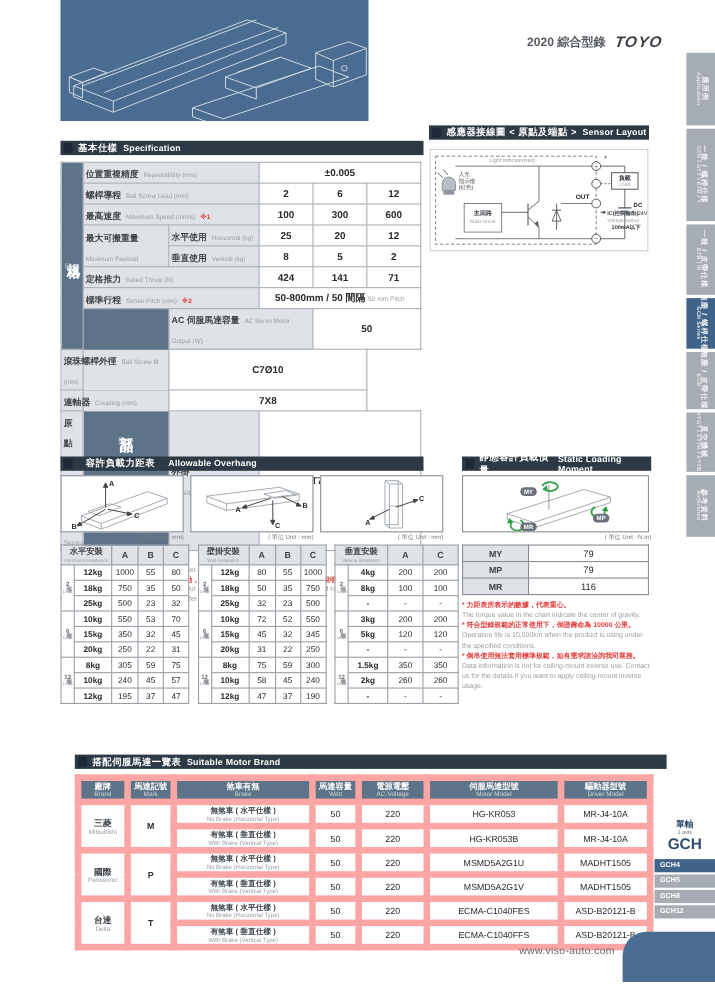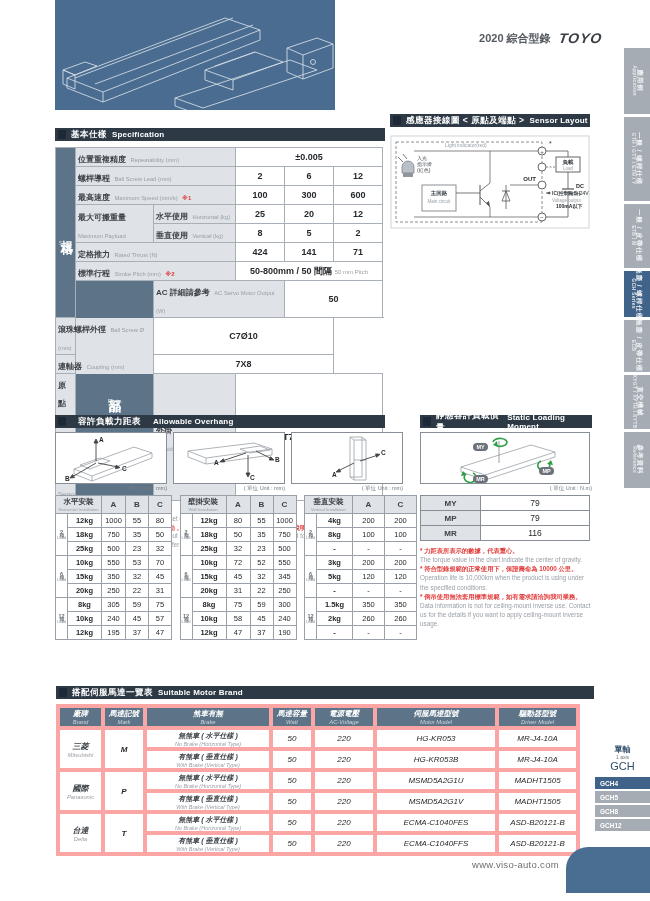--- a/index.html
+++ b/index.html
@@ -69,39 +69,39 @@
   .sm-section{position:absolute;left:420px;top:415px;width:172px;}
   .sm-box{width:170px;height:52px;border:1px solid #878e96;box-sizing:border-box;margin-top:4px;background:#fff;}
   .sm-unit{text-align:right;font-size:5.5px;color:#777c82;margin-top:1px;}
   table.sm{border-collapse:collapse;table-layout:fixed;width:170px;margin-top:3px;}
   table.sm td{border:1px solid #878e96;height:15px;text-align:center;box-sizing:border-box;}
   td.sm-l{background:#dfe2e7;font-weight:bold;font-size:8px;width:60px;color:#3c4248;}
   td.sm-v{background:#fff;font-size:8.5px;color:#26292d;}
   .sm-notes{margin-top:5px;line-height:1.45;}
   .sm-notes .fn-red,.sm-notes .fn-gray{display:block;}
   
-  .motor-section{position:absolute;left:56px;top:686px;width:538px;}
+  .motor-section{position:absolute;left:68px;top:686px;width:538px;}
   table.motor{border-collapse:collapse;table-layout:fixed;width:520px;margin-top:5px;}
-  table.motor th,table.motor td{border:4px solid #fca5a5;box-sizing:border-box;padding:0 2px;font-style:italic;}
+  table.motor th,table.motor td{border:6px solid #fca5a5;box-sizing:border-box;padding:0 2px;}
   table.motor th{background:#5d7488;height:22px;}
   .mh-zh{display:block;font-size:7.5px;font-weight:bold;color:#fff;}
   .mh-en{display:block;font-size:5.8px;color:#cfd6dd;font-weight:normal;}
   table.motor td{height:21px;text-align:center;background:#fff;font-size:8px;color:#26292d;}
   td.mcell{background:#e1e4e8;}
   .mb-zh{display:block;font-size:8px;font-weight:bold;color:#3c4248;}
   .mb-en{display:block;font-size:5.8px;color:#9aa0a6;}
   td.mark{background:#e1e4e8;font-weight:bold;font-size:9px;color:#3c4248;}
   .brk-zh{display:block;font-size:7px;font-weight:bold;color:#3c4248;}
   .brk-en{display:block;font-size:5.5px;color:#9aa0a6;}
   
   .series-nav{position:absolute;left:595px;top:746px;width:55px;}
   .sn-head{text-align:center;line-height:1.1;margin-bottom:5px;}
   .sn-zh{display:block;font-size:8px;font-weight:bold;color:#2f4d6b;}
   .sn-en{display:block;font-size:5px;color:#6b7178;}
-  .sn-series{display:block;font-size:11px;font-weight:normal;color:#2f4d6b;}
+  .sn-series{display:block;font-size:14px;font-weight:bold;color:#2f4d6b;}
   .sn-tab{height:12px;margin-bottom:2px;background:#a6acb3;color:#fff;font-size:6.5px;font-weight:bold;
           display:flex;align-items:center;padding-left:5px;}
   .sn-tab.active{background:#40638a;}
   
   .website{position:absolute;left:472px;top:859px;font-size:9.5px;font-weight:normal;color:#6b6f73;letter-spacing:.3px;}
   .corner{position:absolute;right:0;bottom:0;width:84px;height:46px;background:#4a6d92;border-top-left-radius:22px;}
   svg text{font-family:"Liberation Sans","DejaVu Sans",sans-serif;}
 </style>
 </head>
 <body>
@@ -249,21 +249,21 @@
           <span class="lab-zh">標準行程</span> <span class="lab-en">Stroke Pitch (mm)</span> <span class="note-red">※2</span></td>
         <td class="val" colspan="3">
           <span>50-800mm / 50 間隔</span> <span class="sub-en">50 mm Pitch</span></td>
       </tr>
 
       <tr>
         <td class="grp" rowspan="4">
           <span class="grp-zh">部品</span>
           <span class="grp-en">Parts</span></td>
         <td class="lab tall" colspan="2">
-          <span class="lab-zh">AC 詳細請參考</span> <span class="lab-en">AC Servo Motor Output (W)</span></td>
+          <span class="lab-zh">AC 伺服馬達容量</span> <span class="lab-en">AC Servo Motor Output (W)</span></td>
         <td class="val tall" colspan="3">50</td>
       </tr>
       <tr>
         <td class="lab tall" colspan="2">
           <span class="lab-zh">滾珠螺桿外徑</span> <span class="lab-en">Ball Screw Ø (mm)</span></td>
         <td class="val tall" colspan="3">C7Ø10</td>
       </tr>
       <tr>
         <td class="lab tall" colspan="2">
           <span class="lab-zh">連軸器</span> <span class="lab-en">Coupling (mm)</span></td>

